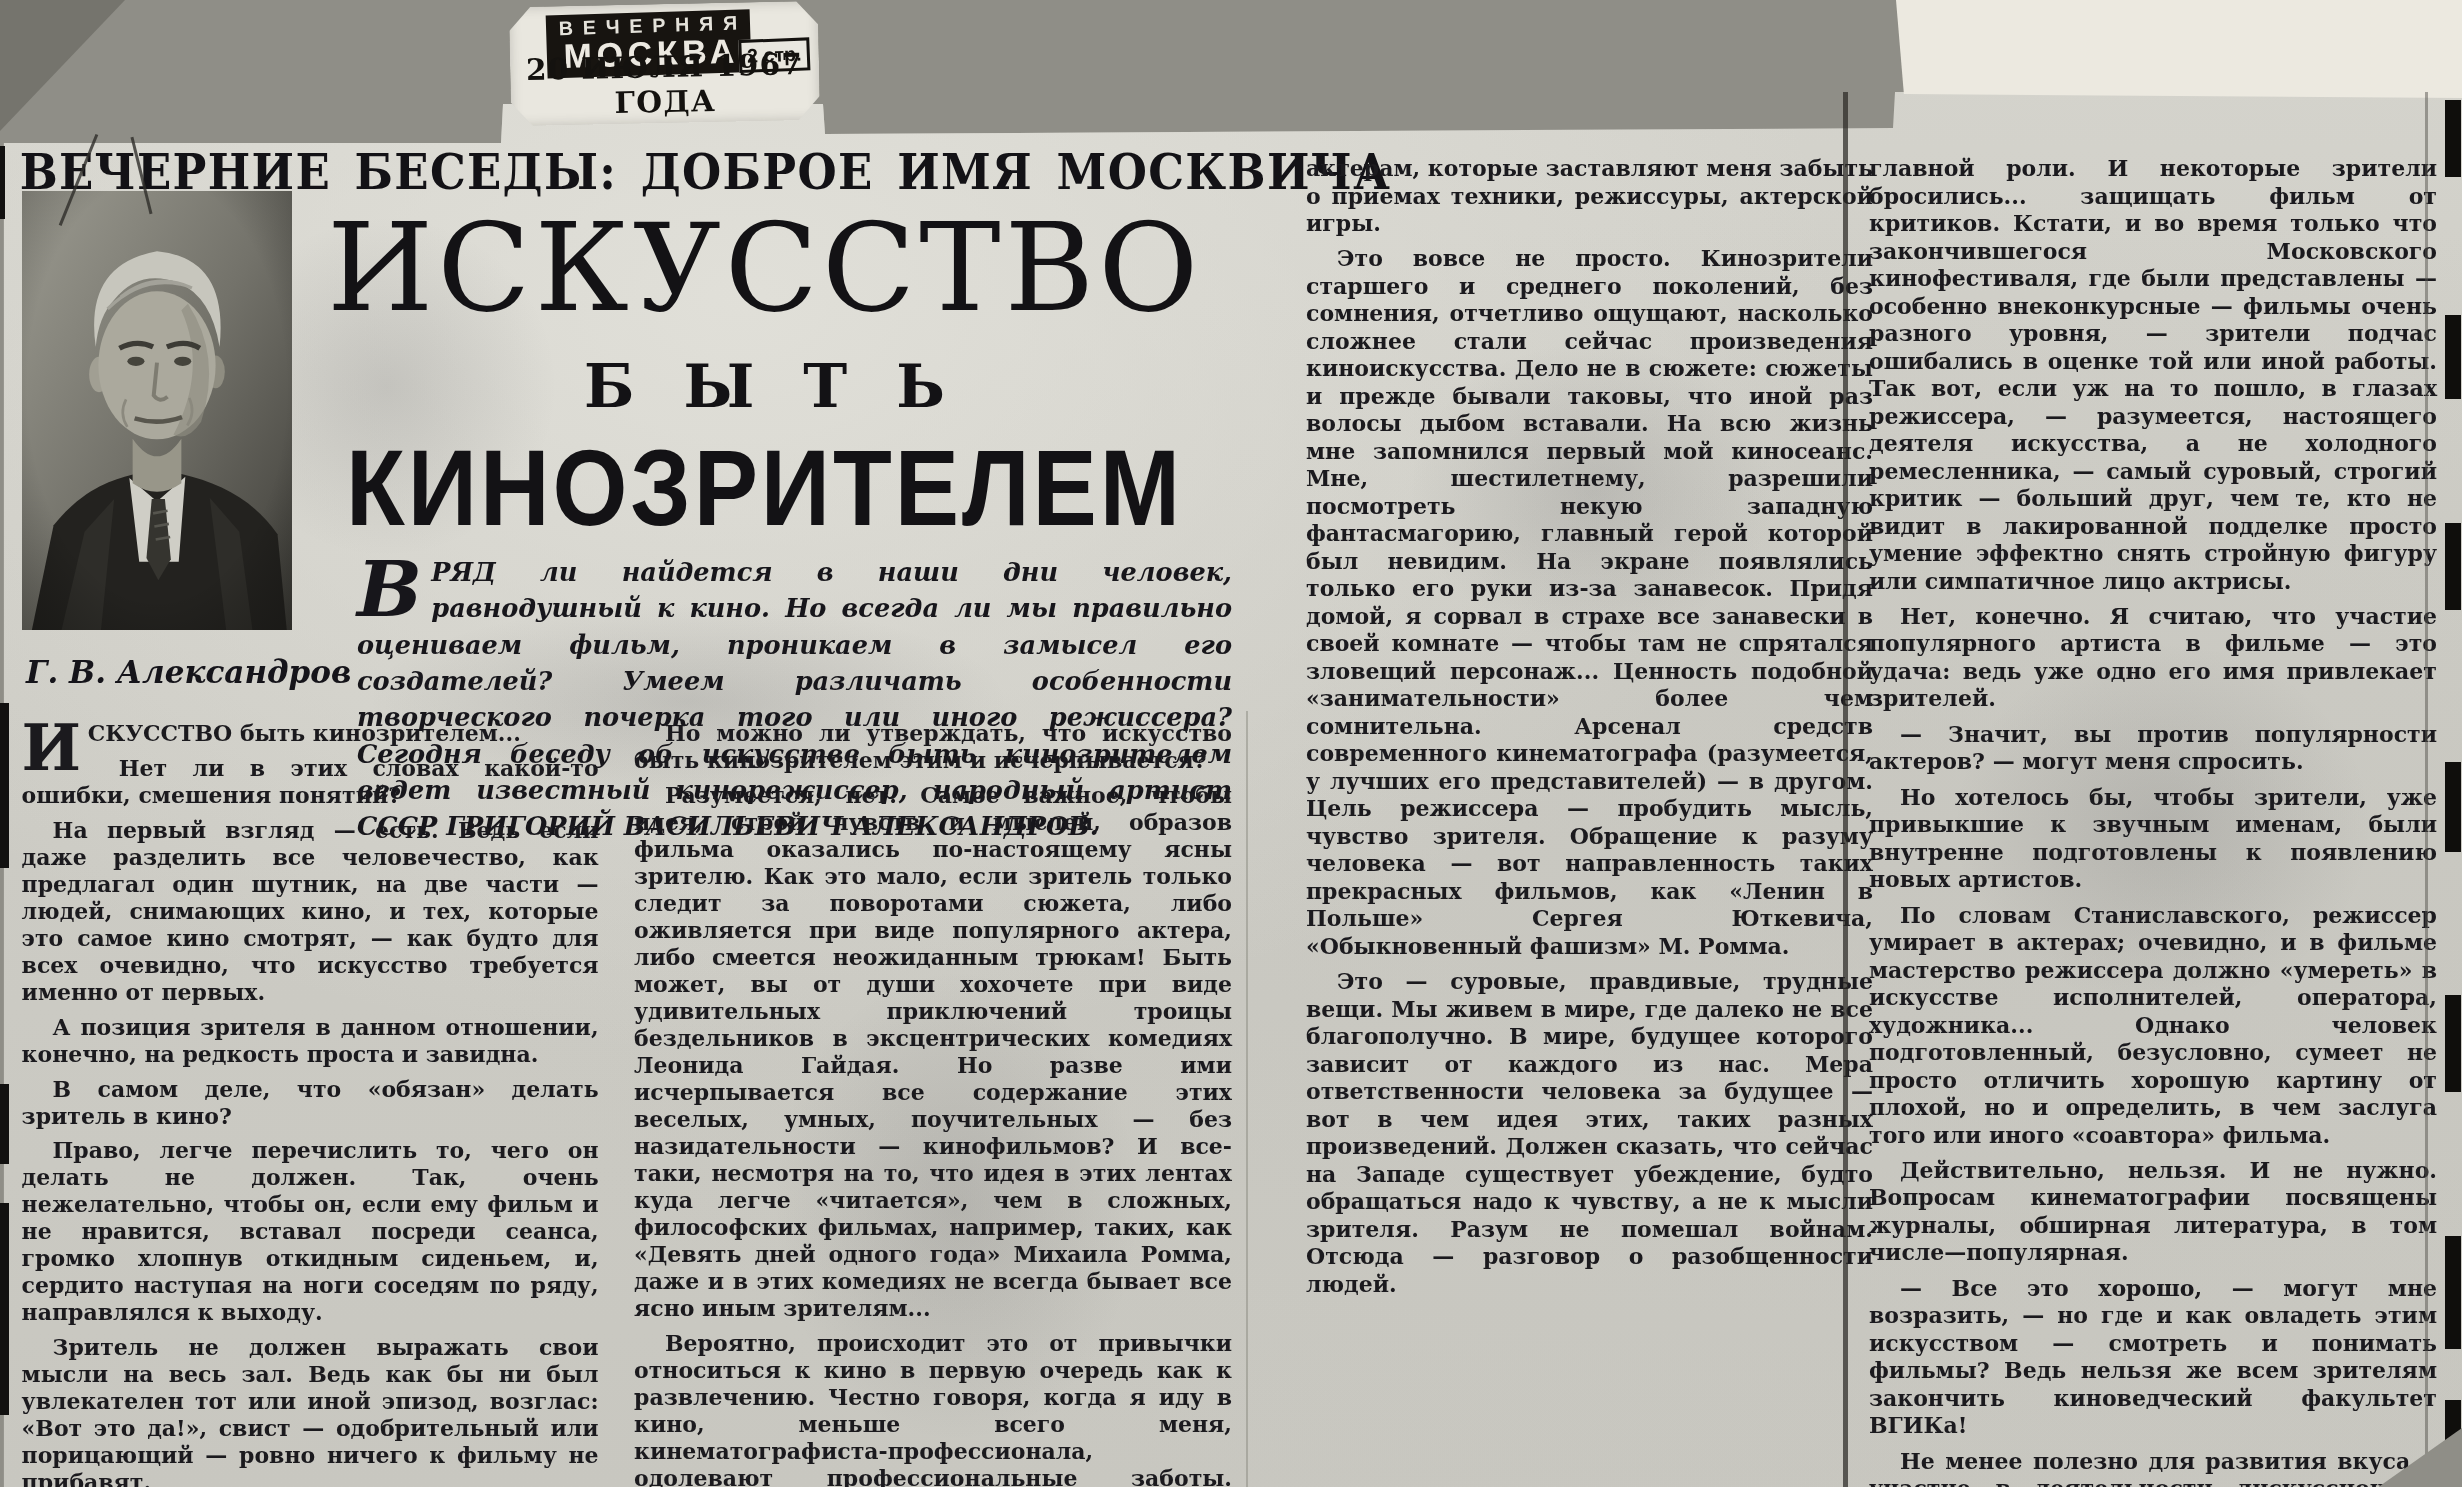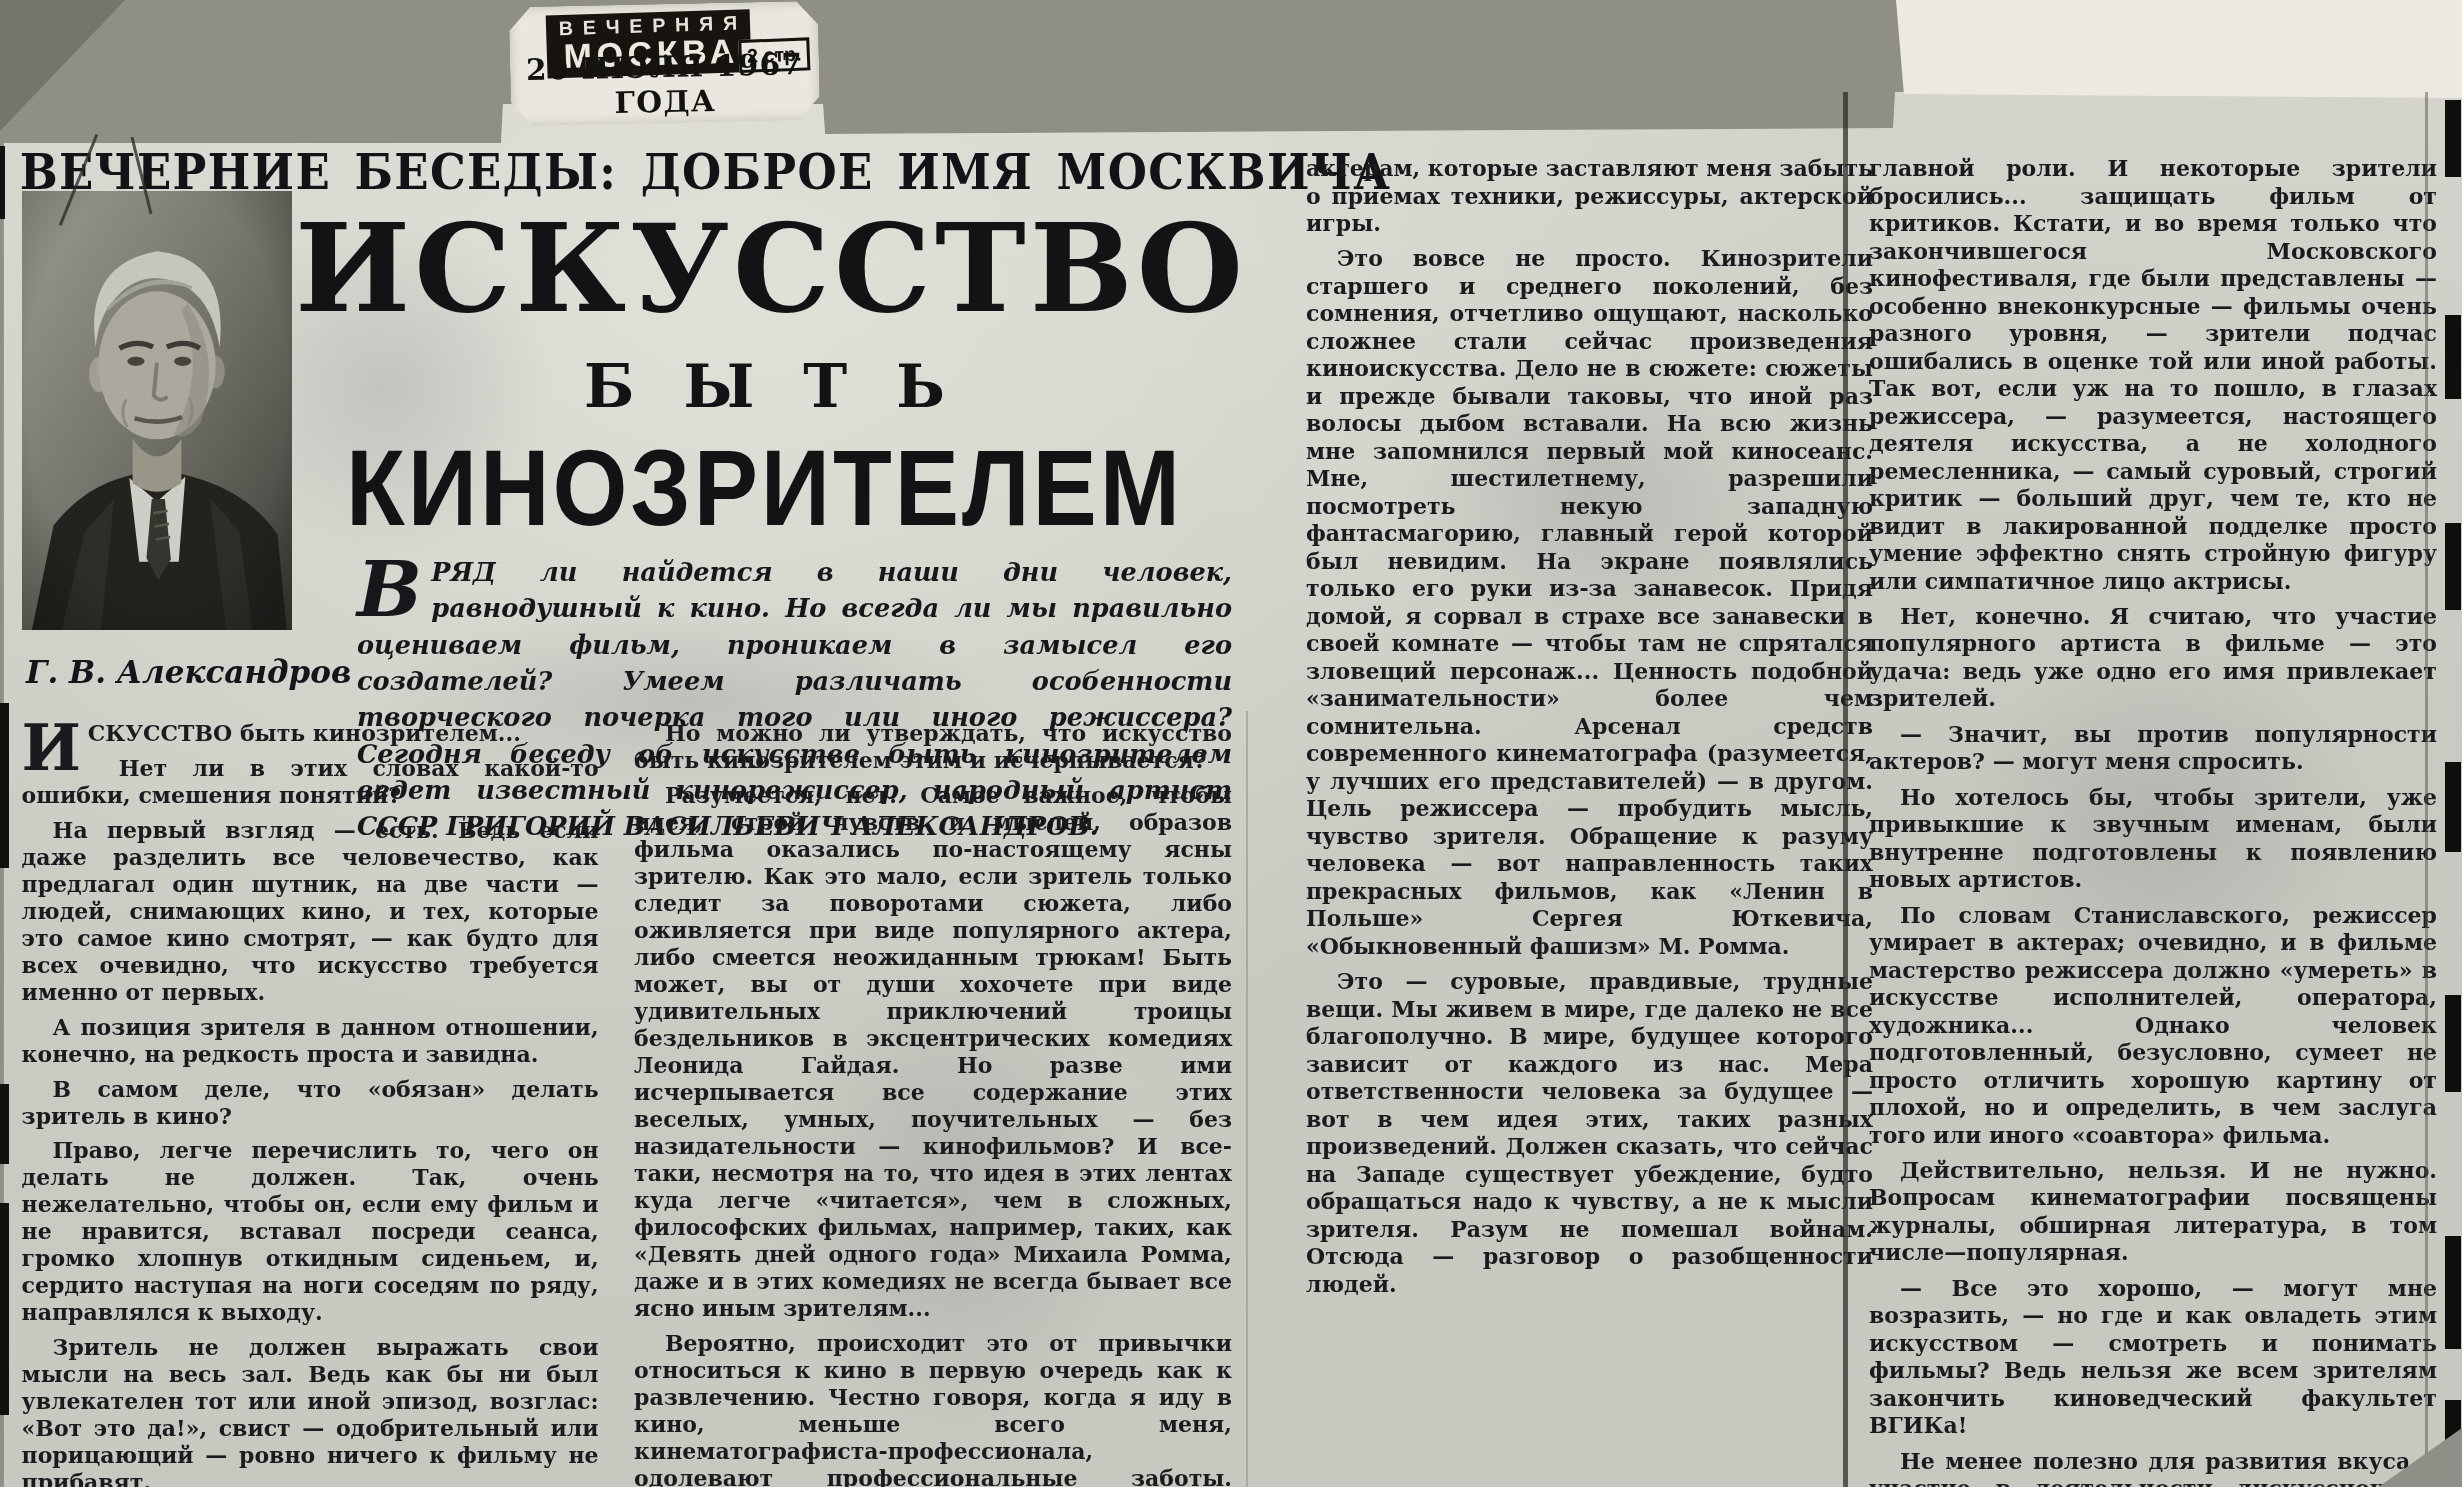--- a/index.html
+++ b/index.html
@@ -52,21 +52,21 @@
   .stamp-badge{position:absolute;right:9.2px;top:37px;border:3.3px solid #14120f;background:#e9e7df;
         font-family:"Liberation Sans",sans-serif;font-weight:bold;font-size:19.7px;color:#14120f;
         padding:3.9px 5.2px;line-height:1;transform:rotate(-1deg);}
   .stamp-date{position:absolute;left:0;bottom:3.9px;width:100%;text-align:center;
         font-weight:bold;font-size:29.5px;letter-spacing:1.3px;color:#14120f;}
   
   .kicker{position:absolute;left:19.7px;top:148px;width:1216px;
         font-weight:bold;font-size:45px;line-height:1;letter-spacing:1.3px;word-spacing:6.6px;
         transform:scaleY(1.08);transform-origin:left top;color:#131216;white-space:nowrap;}
   .headline{position:absolute;left:295px;top:207px;width:939px;text-align:center;color:#131215;}
-  .hl1{font-weight:bold;font-size:122px;line-height:1;letter-spacing:3.9px;}
+  .hl1{font-weight:normal;font-size:122px;line-height:1;letter-spacing:3.9px;}
   .hl2{font-weight:bold;font-size:59px;line-height:1;letter-spacing:49px;text-indent:49px;margin-top:27.5px;}
   .hl3{font-family:"Liberation Sans",sans-serif;font-weight:bold;font-size:107px;line-height:1;
         letter-spacing:3.3px;margin-top:19.7px;transform:scaleX(.9);transform-origin:center;}
   
   .photo{position:absolute;left:21.6px;top:191px;width:270px;height:439px;
         box-shadow:0 0 0 1.3px #9a998f inset;}
   .photo svg{display:block;width:100%;height:100%;}
   .byline{position:absolute;left:26px;top:654px;width:446px;
         font-style:italic;font-weight:bold;font-size:31px;color:#15141a;}
   

